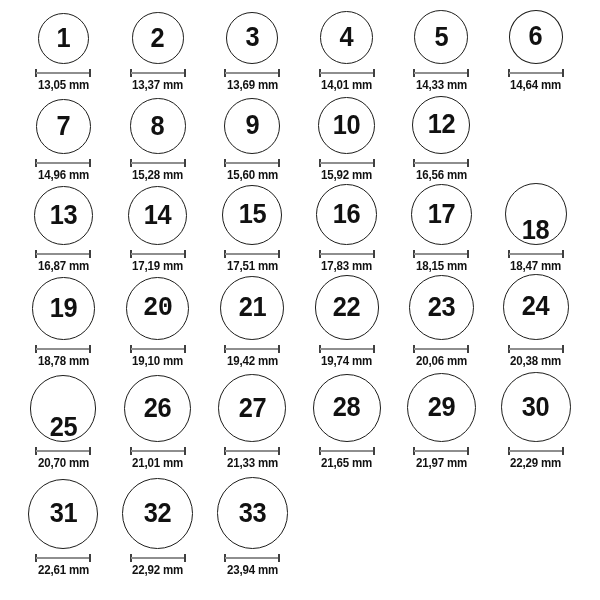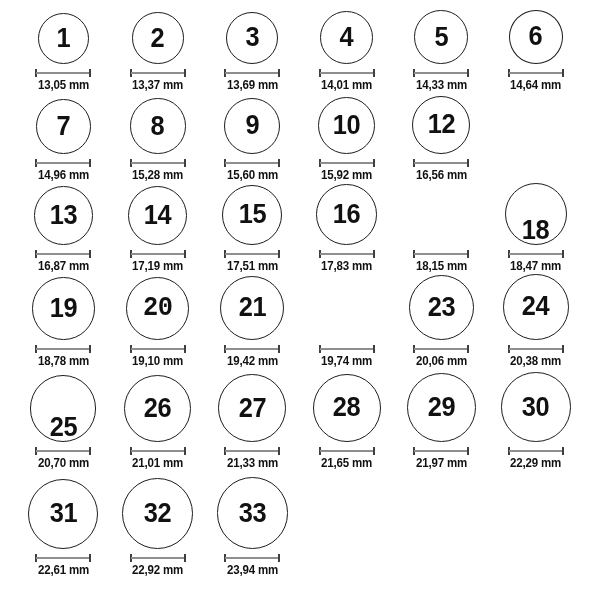--- a/index.html
+++ b/index.html
@@ -252,20 +252,23 @@
             <span class="num">16</span>
           </div>
           <div class="dim">
             <span class="tick left"></span>
             <span class="bar"></span>
             <span class="tick right"></span>
           </div>
           <div class="mm-label">17,83 mm</div>
         </div>
         <div class="cell">
+          <div class="circle" style="width: 61.2px; height: 61.2px;">
+            <span class="num">17</span>
+          </div>
           <div class="dim">
             <span class="tick left"></span>
             <span class="bar"></span>
             <span class="tick right"></span>
           </div>
           <div class="mm-label">18,15 mm</div>
         </div>
         <div class="cell">
           <div class="circle" style="width: 61.9px; height: 61.9px; align-items: flex-end;">
             <span class="num">18</span>
@@ -306,20 +309,23 @@
             <span class="num">21</span>
           </div>
           <div class="dim">
             <span class="tick left"></span>
             <span class="bar"></span>
             <span class="tick right"></span>
           </div>
           <div class="mm-label">19,42 mm</div>
         </div>
         <div class="cell">
+          <div class="circle" style="width: 64.4px; height: 64.4px;">
+            <span class="num">22</span>
+          </div>
           <div class="dim">
             <span class="tick left"></span>
             <span class="bar"></span>
             <span class="tick right"></span>
           </div>
           <div class="mm-label">19,74 mm</div>
         </div>
         <div class="cell">
           <div class="circle" style="width: 65.1px; height: 65.1px;">
             <span class="num">23</span>

